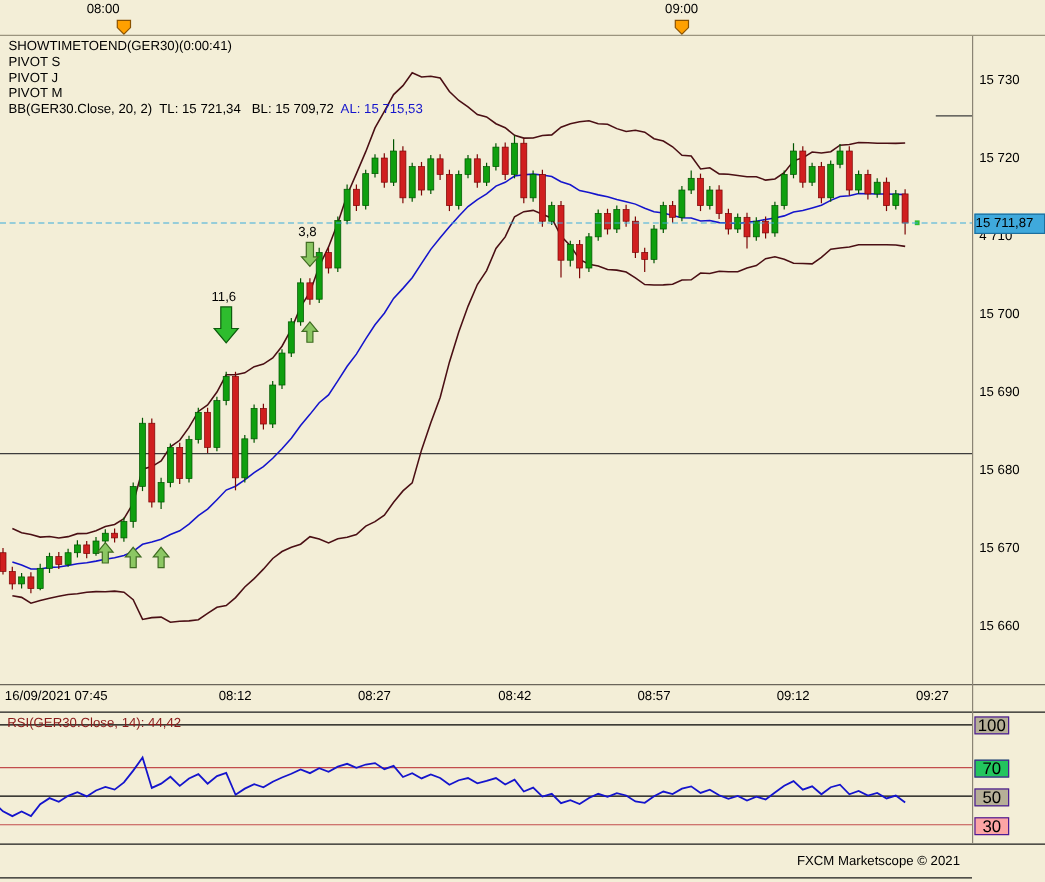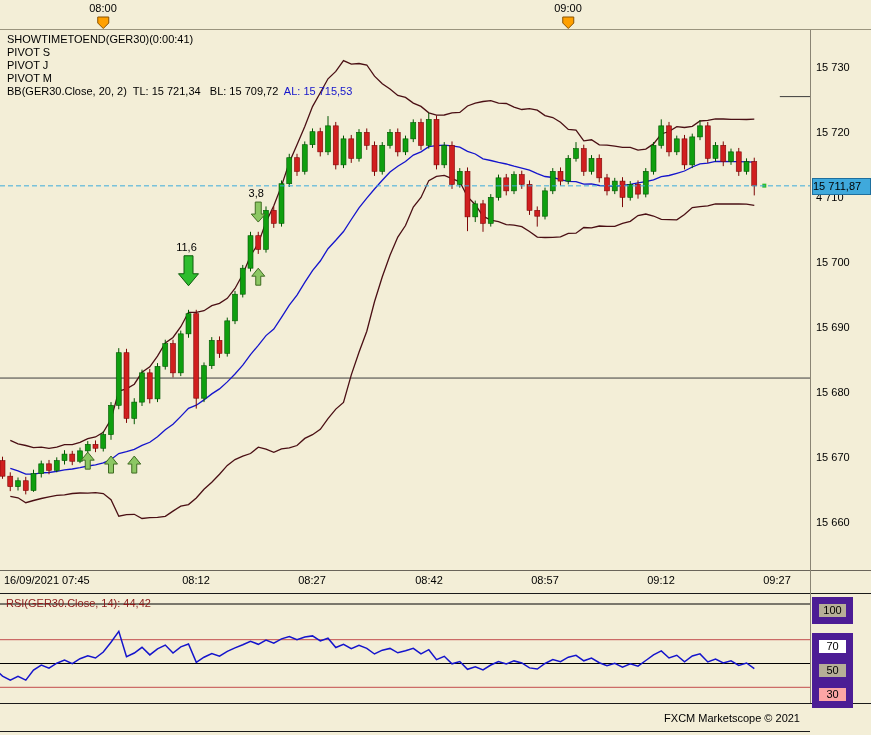--- a/index.html
+++ b/index.html
@@ -12,23 +12,23 @@
   .blue{color:#1414cc}
   .price-axis{position:absolute;left:811px;top:0;width:60px;height:570px}
   .plabel{position:absolute;left:5px}
   .price-badge{position:absolute;left:1px;top:178px;width:57px;height:15px;background:#3fa9dc;
                border:1px solid #1d6f9e;line-height:15px}
   .time-axis{position:absolute;left:0;top:571px;width:708px;height:22px}
   .tlabel{position:absolute;top:3px;transform:translateX(-50%)}
   .tlabel.first{transform:none}
   .rsi-legend{position:absolute;left:6px;top:597px;color:#8b1a1a}
   .rsi-axis{position:absolute;left:811px;top:593px;width:60px;height:112px}
-  .rbadge{position:absolute;left:1px;width:27px;height:13px;border:7px solid #4c1d95;
-          text-align:center;line-height:13px;font-size:11px}
-  .bg-gray{background:#b6af97}.bg-salmon{background:#ffffff}.bg-red{background:#fca5a5}
+  .rbadge{position:absolute;left:1px;width:27px;height:13px;border:1px solid #4c1d95;
+          text-align:center;line-height:13px;font-size:14px}
+  .bg-gray{background:#b6af97}.bg-salmon{background:#22c55e}.bg-red{background:#fca5a5}
   .copyright{position:absolute;top:712px;right:71px}
 </style>
 </head>
 <body>
 
 <div id="root">
 
   <svg id="chart-svg" width="871" height="735" viewBox="0 0 871 735">
       <line x1="0" y1="378.05000000000473" x2="810" y2="378.05000000000473" stroke="#3c3c3c" stroke-width="1"></line>
       <line x1="779.8249999999999" y1="96.59999999999764" x2="810" y2="96.59999999999764" stroke="#3c3c3c" stroke-width="1"></line>
@@ -252,21 +252,21 @@
       <polyline points="-5.3,669.0 2.5,676.1 10.3,680.1 18.0,676.3 25.8,680.1 33.5,670.1 41.3,665.1 49.0,668.1 56.8,663.2 64.5,660.1 72.3,663.7 80.0,658.7 87.8,655.8 95.5,658.0 103.3,652.0 111.0,642.2 118.8,631.3 126.5,656.6 134.3,653.0 142.0,647.3 149.8,654.9 157.5,648.8 165.3,645.1 173.0,653.1 180.8,646.8 188.5,644.0 196.3,662.3 204.0,657.2 211.8,653.5 219.5,656.1 227.3,651.4 235.0,647.9 242.8,644.8 250.5,641.2 258.3,644.3 266.0,640.1 273.8,643.1 281.5,638.9 289.3,636.5 297.0,639.8 304.8,637.1 312.5,635.9 320.3,641.0 328.0,638.2 335.8,647.5 343.5,644.3 351.3,648.7 359.0,645.4 366.8,648.3 374.5,654.0 382.3,650.2 390.0,648.4 397.8,652.8 405.5,650.8 413.3,648.4 421.0,653.8 428.8,649.7 436.5,659.6 444.3,656.3 452.0,663.8 459.8,661.5 467.5,669.3 475.3,666.8 483.0,670.0 490.8,665.0 498.5,661.5 506.3,664.0 514.0,660.9 521.8,662.9 529.5,667.9 537.3,669.0 545.0,663.5 552.8,659.6 560.5,661.7 568.3,657.2 576.0,655.3 583.8,660.8 591.5,658.1 599.3,662.7 607.0,665.7 614.8,663.3 622.5,667.1 630.3,663.9 638.0,666.2 645.8,660.5 653.5,654.8 661.3,650.9 669.0,658.0 676.8,655.3 684.5,661.9 692.3,656.0 700.0,653.9 707.8,661.9 715.5,659.1 723.3,663.0 731.0,660.8 738.8,665.4 746.5,663.0 754.3,668.7" fill="none" stroke="#1414cc" stroke-width="1.5"></polyline>
       <line x1="0" y1="29.5" x2="871" y2="29.5" stroke="#9a947e"></line>
       <line x1="0" y1="570.5" x2="871" y2="570.5" stroke="#6a655a"></line>
       <line x1="0" y1="593.5" x2="871" y2="593.5" stroke="#1a1a1a"></line>
       <line x1="0" y1="703.5" x2="871" y2="703.5" stroke="#1a1a1a"></line>
       <line x1="0" y1="731.5" x2="810" y2="731.5" stroke="#1a1a1a"></line>
       <line x1="810.5" y1="30" x2="810.5" y2="703" stroke="#8a8474"></line>
     </svg>
 
   <div>
-    <span class="hlabel" style="left:103px">08:00</span>
+    <span class="hlabel" style="left:86px">08:00</span>
     <span class="hlabel" style="left:568px">09:00</span>
   </div>
 
   <div class="legend">
     <div>SHOWTIMETOEND(GER30)(0:00:41)</div>
     <div>PIVOT S</div>
     <div>PIVOT J</div>
     <div>PIVOT M</div>
     <div><span>BB(GER30.Close, 20, 2)  TL: 15 721,34   BL: 15 709,72  </span><span class="blue">AL: 15 715,53</span></div>
   </div>

